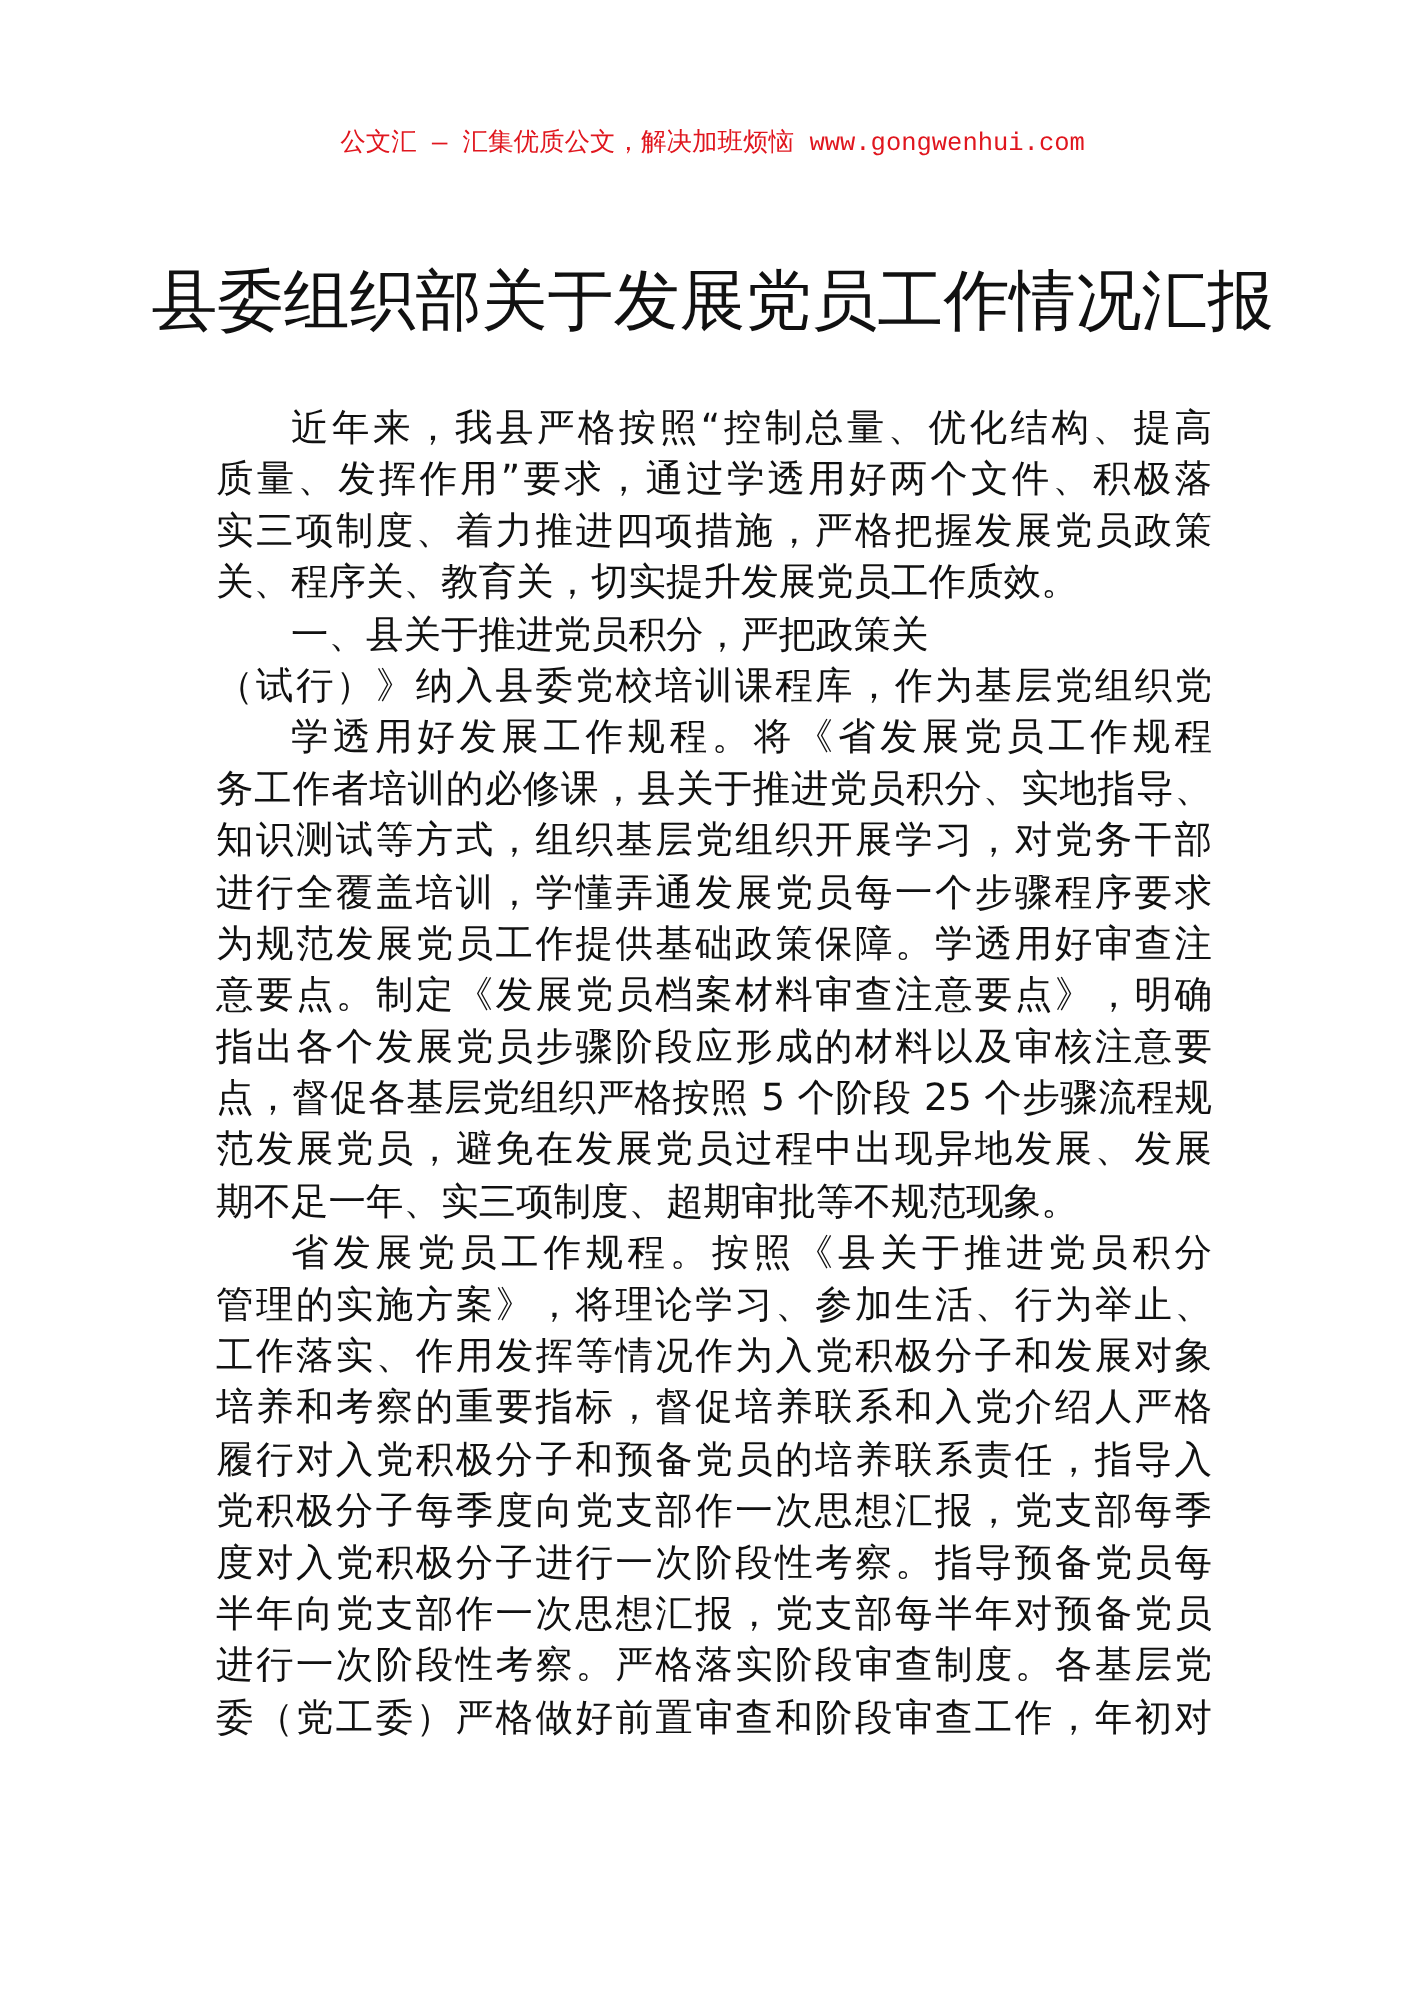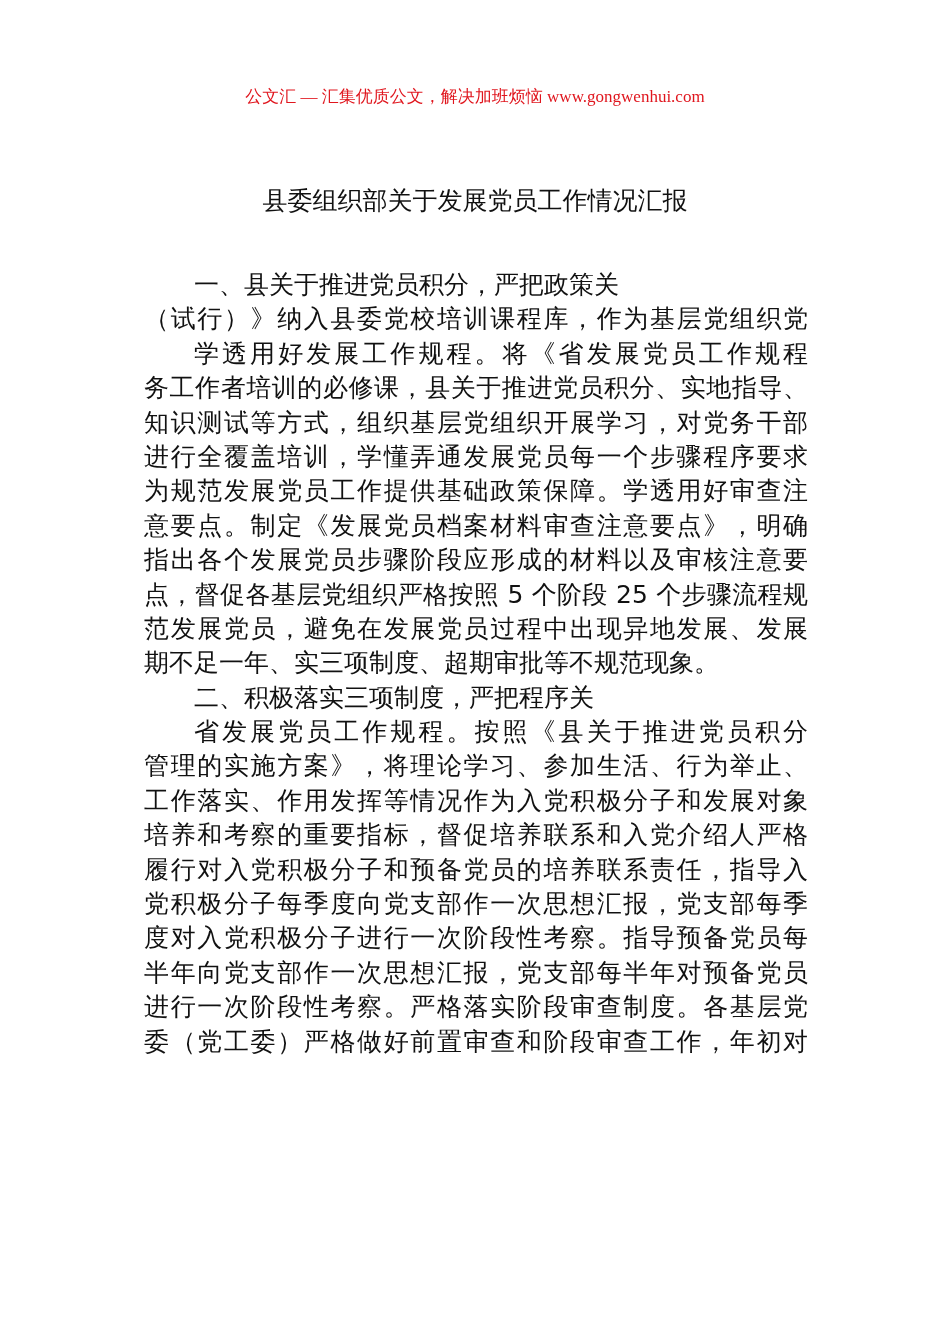--- a/index.html
+++ b/index.html
@@ -1,25 +1,25 @@
 <!DOCTYPE html>
 <html><head>
   <meta charset="utf-8">
   <style>
     html, body { margin: 0; padding: 0; background: #ffffff; }
     body { width: 950px; height: 1344px; position: relative; overflow: hidden; }
     .header-banner {
       position: absolute; top: 86px; left: 0; width: 950px; text-align: center;
-      font-family: Liberation Serif, serif;
+      font-family: Liberation Mono, monospace;
       font-size: 17px; color: #e0161e; letter-spacing: 0px; line-height: 22px;
     }
     .doc-title {
       position: absolute; top: 176px; left: 0; width: 950px; text-align: center;
       font-family: "DejaVu Sans", "Liberation Sans", sans-serif;
-      font-size: 25px; color: #111; line-height: 50px; letter-spacing: 0px;
+      font-size: 44px; color: #111; line-height: 50px; letter-spacing: 0px;
     }
     .body-text {
       position: absolute; top: 268px; left: 144px; width: 664px;
       font-family: "DejaVu Sans", "Liberation Sans", sans-serif;
       font-size: 25px; line-height: 34.4px; color: #111;
       text-align: justify;
     }
     .line { display: block; white-space: nowrap; height: 34.4px; overflow: visible; text-align-last: justify; }
     .line.last { text-align-last: left; }
     .indent { padding-left: 50px; }
@@ -27,42 +27,45 @@
   </style>
 </head>
 <body>
 
 <div class="header-banner">公文汇 — 汇集优质公文，解决加班烦恼 www.gongwenhui.com</div>
 
 <div class="doc-title">县委组织部关于发展党员工作情况汇报</div>
 
 <div class="body-text">
 
+  <div>
+    <span class="line indent">近年来，我县严格按照“控制总量、优化结构、提高</span>
+    <span class="line">质量、发挥作用”要求，通过学透用好两个文件、积极落</span>
+    <span class="line">实三项制度、着力推进四项措施，严格把握发展党员政策</span>
+    <span class="line last">关、程序关、教育关，切实提升发展党员工作质效。</span>
+  </div>
 
   <div>
     <span class="heading-line">一、县关于推进党员积分，严把政策关</span>
   </div>
 
   <div>
     <span class="line">（试行）》纳入县委党校培训课程库，作为基层党组织党</span>
     <span class="line indent">学透用好发展工作规程。将《省发展党员工作规程</span>
     <span class="line">务工作者培训的必修课，县关于推进党员积分、实地指导、</span>
     <span class="line">知识测试等方式，组织基层党组织开展学习，对党务干部</span>
     <span class="line">进行全覆盖培训，学懂弄通发展党员每一个步骤程序要求</span>
     <span class="line">为规范发展党员工作提供基础政策保障。学透用好审查注</span>
     <span class="line">意要点。制定《发展党员档案材料审查注意要点》，明确</span>
     <span class="line">指出各个发展党员步骤阶段应形成的材料以及审核注意要</span>
     <span class="line">点，督促各基层党组织严格按照 5 个阶段 25 个步骤流程规</span>
     <span class="line">范发展党员，避免在发展党员过程中出现异地发展、发展</span>
     <span class="line last">期不足一年、实三项制度、超期审批等不规范现象。</span>
   </div>
 
-  <div>
-    <span class="heading-line">二、积极落实三项制度，严把程序关</span>
-  </div>
 
   <div>
     <span class="line indent">省发展党员工作规程。按照《县关于推进党员积分</span>
     <span class="line">管理的实施方案》，将理论学习、参加生活、行为举止、</span>
     <span class="line">工作落实、作用发挥等情况作为入党积极分子和发展对象</span>
     <span class="line">培养和考察的重要指标，督促培养联系和入党介绍人严格</span>
     <span class="line">履行对入党积极分子和预备党员的培养联系责任，指导入</span>
     <span class="line">党积极分子每季度向党支部作一次思想汇报，党支部每季</span>
     <span class="line">度对入党积极分子进行一次阶段性考察。指导预备党员每</span>
     <span class="line">半年向党支部作一次思想汇报，党支部每半年对预备党员</span>

